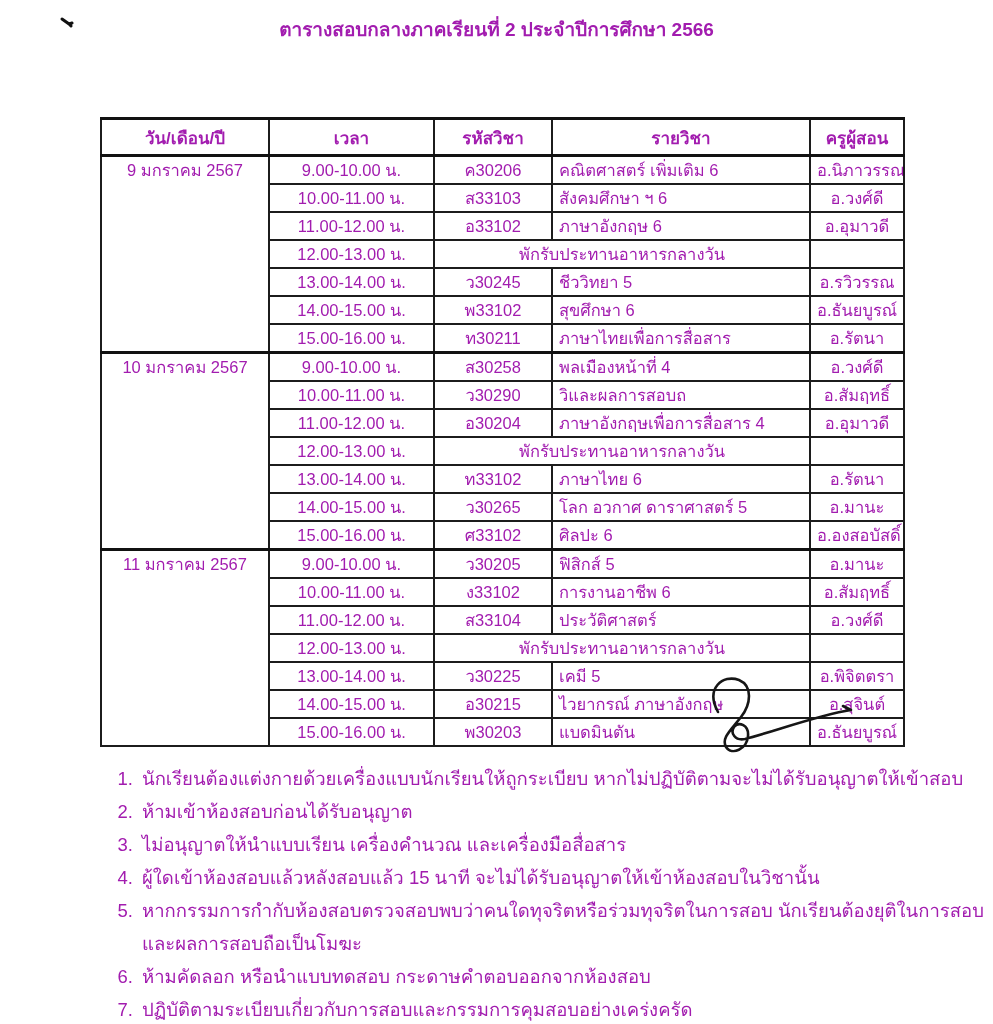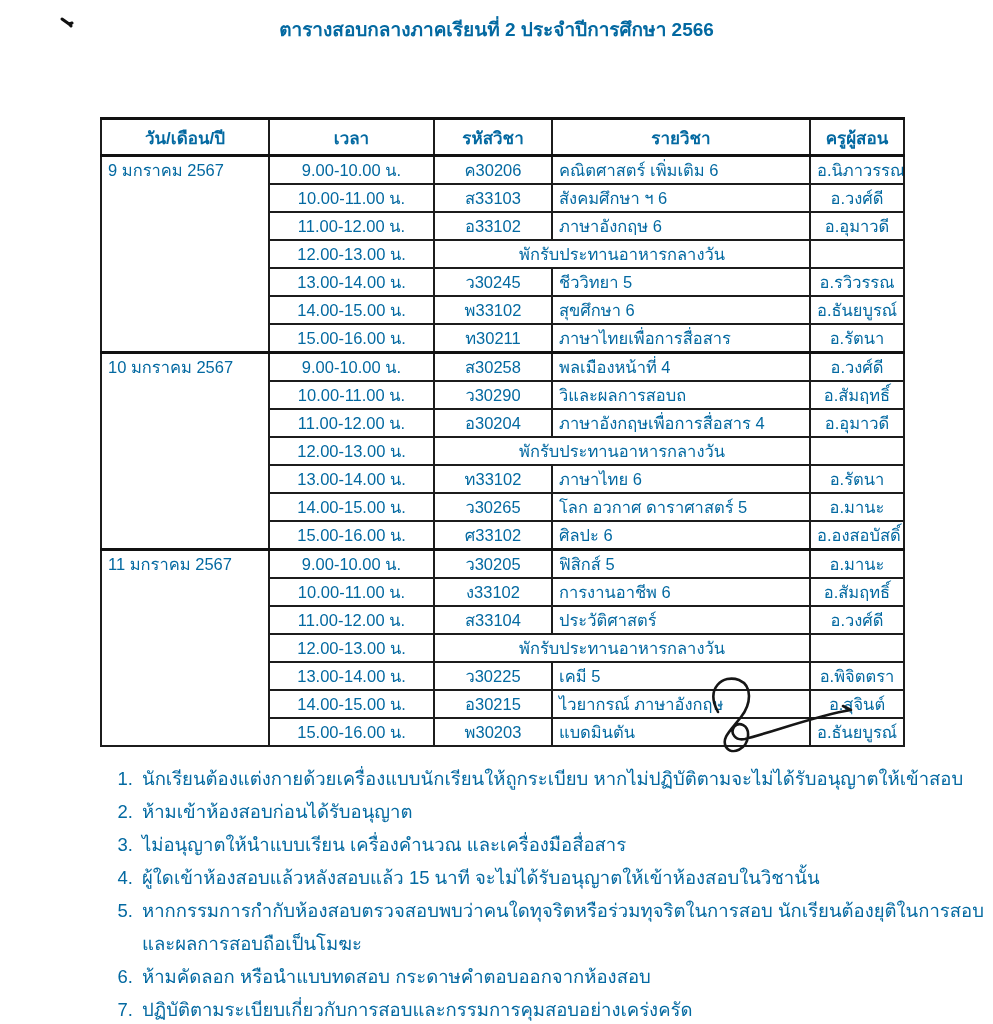--- a/index.html
+++ b/index.html
@@ -1,21 +1,21 @@
 <!DOCTYPE html>
 <html lang="th"><head>
 <meta charset="utf-8">
 <style>
   html,body{margin:0;padding:0;background:#e8e8e8;}
   .page{
     position:relative;
     width:993px;height:1024px;
     background:#ffffff;
     font-family:"Liberation Sans", sans-serif;
-    color:#0369a1;
+    color:#a21caf;
     overflow:hidden;
   }
   .title-block{
     position:absolute;top:14px;left:0;width:993px;
     text-align:center;font-weight:bold;font-size:19px;line-height:31px;
   }
   .pen-speck{position:absolute;top:16px;left:60px;}
   .exam-table{
     position:absolute;top:117px;left:100px;
     border-collapse:collapse;table-layout:fixed;
@@ -29,21 +29,21 @@
   }
   .exam-table th{height:34px;font-weight:bold;font-size:17px;text-align:center;}
   .exam-table td{height:25.6px;}
   .col-date{width:168px;}
   .col-time{width:165px;}
   .col-code{width:118px;}
   .col-subject{width:258px;}
   .col-teacher{width:94px;}
   .c{text-align:center;}
   .l{text-align:left;padding-left:9px;margin-top:12px;}
-  .date-cell{vertical-align:top;padding-top:4px;}
+  .date-cell{vertical-align:top;text-align:center;padding-top:4px;}
   .day-sep td{border-top:3px solid #111;}
   .exam-table tr:first-child th{border-top:3px solid #111;}
   .sig{position:absolute;top:670px;left:693px;}
   .regs-heading{
     position:absolute;top:736px;left:78px;
     font-weight:bold;font-size:19.5px;
   }
   .regs-list{
     position:absolute;top:762px;left:110px;width:860px;
     margin:0;padding:0 0 0 28px;

